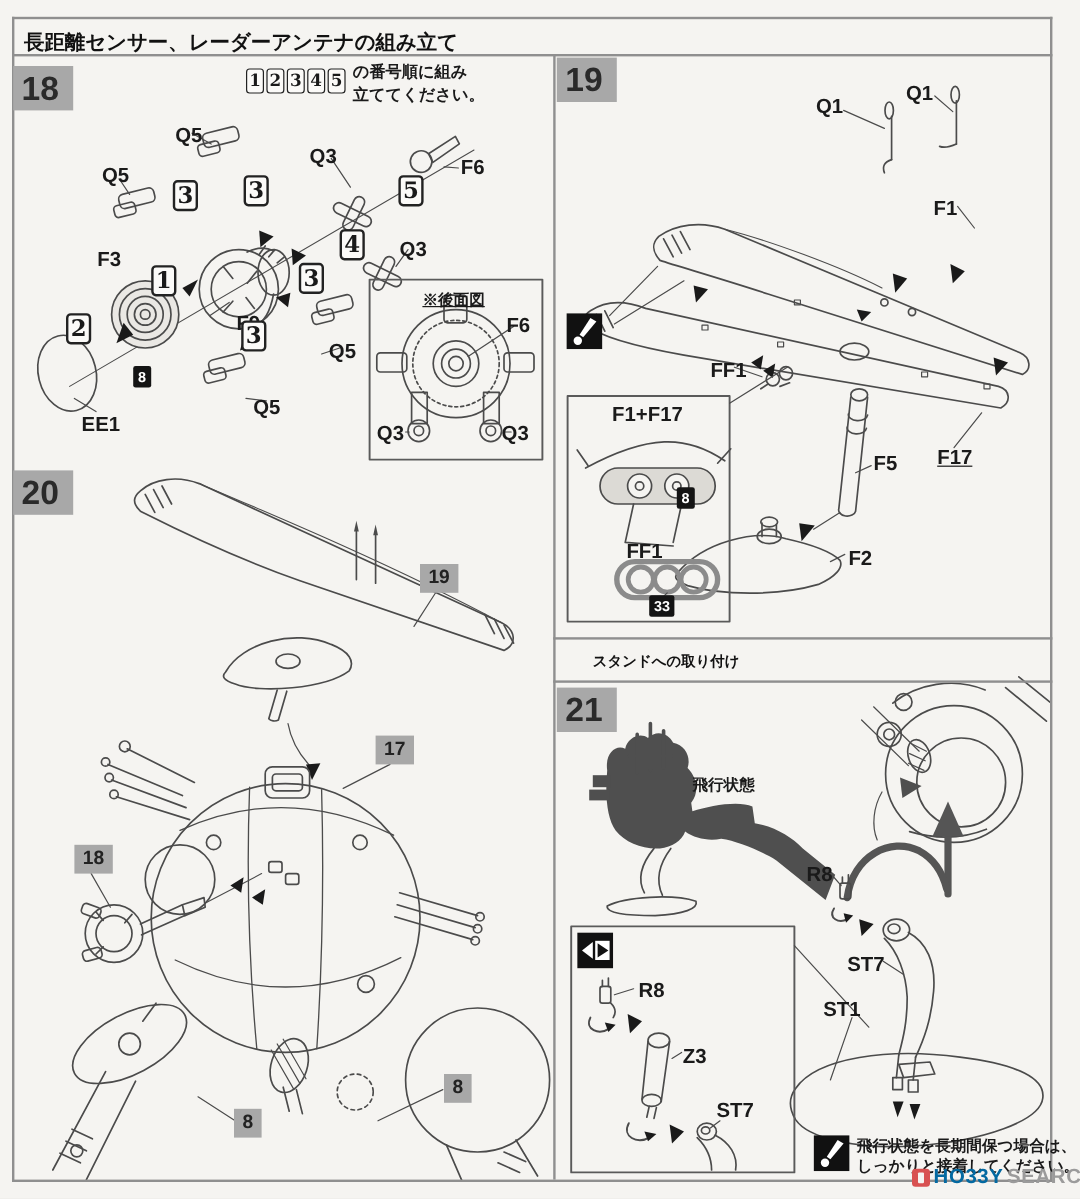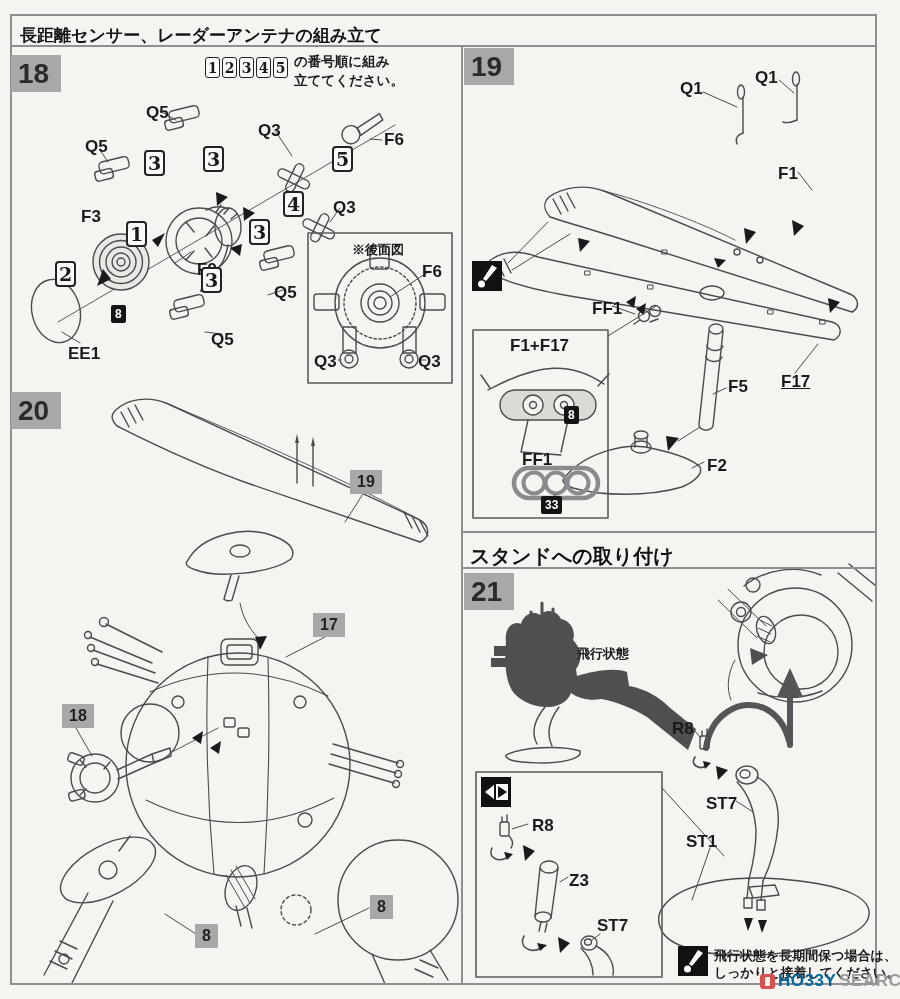--- a/index.html
+++ b/index.html
@@ -16,21 +16,21 @@
   .lbl-part{font:bold 17px "Liberation Sans",sans-serif;}
   .lbl-num{box-sizing:border-box;width:21px;height:26px;border:2px solid #222;border-radius:4px;
            background:#fbfaf8;font:bold 19px "DejaVu Serif",serif;display:flex;
            align-items:center;justify-content:center;}
   .lbl-num-sm{width:15px;height:21px;font-size:14px;border-width:1.5px;border-radius:3px;}
   .lbl-black{background:#141414;color:#fff;font:bold 12px "Liberation Sans",sans-serif;
              padding:2px 4px;border-radius:2px;}
   .lbl-gray{background:#a8a8a8;color:#222;font:bold 16px "Liberation Sans",sans-serif;padding:3px 7px;}
   .lbl-text{font:bold 13px "Liberation Sans",sans-serif;}
   .note{position:absolute;font:bold 13.5px "Liberation Sans",sans-serif;color:#1a1a1a;line-height:1.4;}
-  .note span{display:block;}
+  .note span{display:block;font-family:Liberation Mono, monospace;}
   .icon{position:absolute;width:30px;height:30px;}
   .watermark{position:absolute;left:760px;top:971px;display:flex;align-items:center;gap:3px;z-index:5;
              font:bold 17px "Liberation Sans",sans-serif;letter-spacing:0.5px;}
 </style>
 </head>
 <body>
 
 <div class="page">
 
   <svg id="art" width="900" height="999" viewBox="0 0 900 999">
@@ -295,21 +295,21 @@
   <div class="hline" style="left:10px;top:14px;width:867px;height:2px"></div>
   <div class="vline" style="left:10px;top:14px;width:2px;height:971px"></div>
   <div class="vline" style="left:875px;top:14px;width:2px;height:971px"></div>
   <div class="hline" style="left:10px;top:983px;width:867px;height:2px"></div>
   <div class="hline" style="left:10px;top:45px;width:867px;height:2px"></div>
   <div class="vline" style="left:461px;top:45px;width:2px;height:938px"></div>
   <div class="hline" style="left:461px;top:531px;width:416px;height:2px"></div>
   <div class="hline" style="left:461px;top:567px;width:416px;height:2px"></div>
 
   <div class="section-title" style="left:20px;top:24px">長距離センサー、レーダーアンテナの組み立て</div>
-  <div class="section-title" style="left:470px;top:543px;font-size:20px">スタンドへの取り付け</div>
+  <div class="section-title" style="left:494px;top:543px;font-size:12px">スタンドへの取り付け</div>
   <div class="badge" style="left:11px;top:55px">18</div>
   <div class="badge" style="left:464px;top:48px">19</div>
   <div class="badge" style="left:11px;top:392px">20</div>
   <div class="badge" style="left:464px;top:573px">21</div>
 
   <div class="note" style="left:294px;top:53px">
     <span>の番号順に組み</span>
     <span>立ててください。</span>
   </div>
 
@@ -360,21 +360,21 @@
       <span class="lbl lbl-part" style="left: 81px; top: 207px;">F3</span>
       <span class="lbl lbl-num" style="left: 126px; top: 221px;">1</span>
       <span class="lbl lbl-num" style="left: 249px; top: 219px;">3</span>
       <span class="lbl lbl-part" style="left: 161px; top: 260px; margin-left: 36px;">F9</span>
       <span class="lbl lbl-num" style="left: 55px; top: 261px;">2</span>
       <span class="lbl lbl-num" style="left: 201px; top: 267px;">3</span>
       <span class="lbl lbl-part" style="left: 274px; top: 283px;">Q5</span>
       <span class="lbl lbl-black" style="left: 111px; top: 305px;">8</span>
       <span class="lbl lbl-part" style="left: 211px; top: 330px;">Q5</span>
       <span class="lbl lbl-part" style="left: 68px; top: 344px;">EE1</span>
-      <span class="lbl lbl-text" style="left: 352px; top: 241px;">※後面図</span>
+      <span class="lbl lbl-text" style="left: 352px; top: 241px; text-decoration: underline;">※後面図</span>
       <span class="lbl lbl-part" style="left: 422px; top: 262px;">F6</span>
       <span class="lbl lbl-part" style="left: 314px; top: 352px;">Q3</span>
       <span class="lbl lbl-part" style="left: 418px; top: 352px;">Q3</span>
     </div>
   <div class="labels">
       <span class="lbl lbl-part" style="left: 680px; top: 79px;">Q1</span>
       <span class="lbl lbl-part" style="left: 755px; top: 68px;">Q1</span>
       <span class="lbl lbl-part" style="left: 778px; top: 164px;">F1</span>
       <span class="lbl lbl-part" style="left: 592px; top: 299px;">FF1</span>
       <span class="lbl lbl-part" style="left: 510px; top: 336px;">F1+F17</span>

